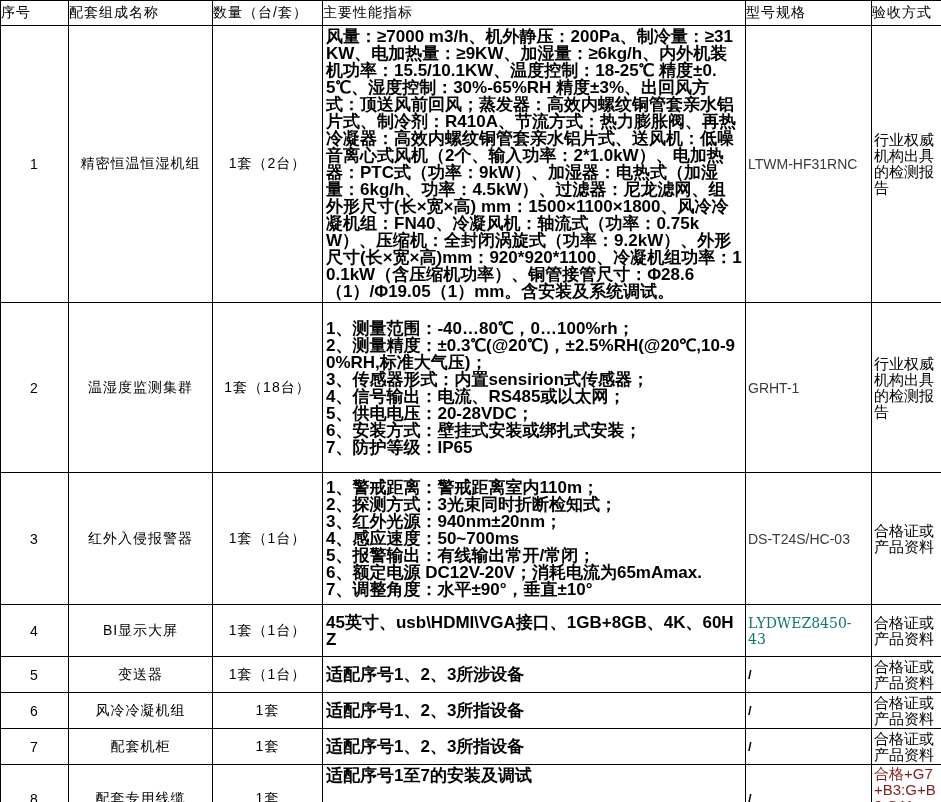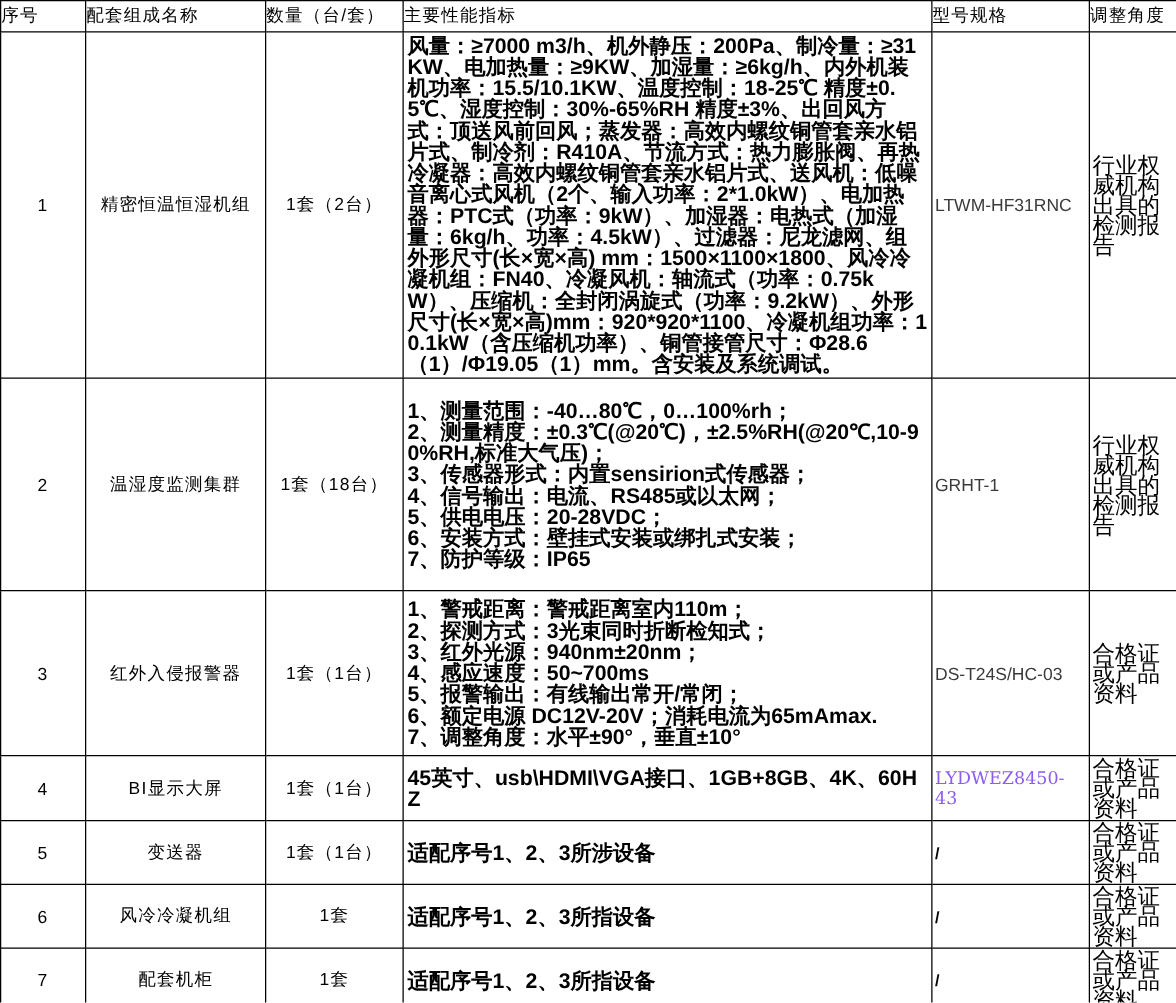--- a/index.html
+++ b/index.html
@@ -11,24 +11,24 @@
   tr.head td{height:24px;text-align:left;font-size:14px;letter-spacing:1px;}
   
   td.c{text-align:center;font-size:14px;letter-spacing:1px;}
   
   td.specs{font-weight:bold;text-align:left;font-size:17px;line-height:17px;
            padding:2px 3px;white-space:pre-wrap;word-break:break-all;}
   td.specs.top{vertical-align:top;}
   
   td.model{font-size:14px;color:#3a3a3a;text-align:left;padding:0 2px;
            font-family:"Liberation Sans",sans-serif;}
-  td.model.serif{font-family:"DejaVu Serif",serif;color:#8b5cf6;}
+  td.model.serif{font-family:"DejaVu Serif",serif;color:#0f766e;}
   td.model.slash{color:#000;font-weight:bold;font-size:13px;}
   
-  td.accept{font-size:18px;line-height:16px;text-align:left;padding:1px 2px;
+  td.accept{font-size:15px;line-height:16px;text-align:left;padding:1px 2px;
             word-break:break-all;}
   td.accept.sans{color:#7f1d1d;font-family:"Liberation Sans",sans-serif;
                  vertical-align:top;}
 </style>
 </head>
 <body>
 
 <table>
   <colgroup>
     <col style="width:68px">
@@ -39,21 +39,21 @@
       <col style="width:70px">
   </colgroup>
 
   <tbody>
       <tr class="head">
     <td>序号</td>
     <td>配套组成名称</td>
     <td>数量（台/套）</td>
     <td>主要性能指标</td>
     <td>型号规格</td>
-    <td>调整角度</td>
+    <td>验收方式</td>
   </tr>
 
   <tr style="height:244px">
     <td class="c">1</td>
     <td class="c">精密恒温恒湿机组</td>
     <td class="c">1套（2台）</td>
     <td class="specs">风量：≥7000 m3/h、机外静压：200Pa、制冷量：≥31KW、电加热量：≥9KW、加湿量：≥6kg/h、内外机装机功率：15.5/10.1KW、温度控制：18-25℃ 精度±0.5℃、湿度控制：30%-65%RH 精度±3%、出回风方式：顶送风前回风；蒸发器：高效内螺纹铜管套亲水铝片式、制冷剂：R410A、节流方式：热力膨胀阀、再热冷凝器：高效内螺纹铜管套亲水铝片式、送风机：低噪音离心式风机（2个、输入功率：2*1.0kW）、电加热器：PTC式（功率：9kW）、加湿器：电热式（加湿量：6kg/h、功率：4.5kW）、过滤器：尼龙滤网、组外形尺寸(长×宽×高) mm：1500×1100×1800、风冷冷凝机组：FN40、冷凝风机：轴流式（功率：0.75kW）、压缩机：全封闭涡旋式（功率：9.2kW）、外形尺寸(长×宽×高)mm：920*920*1100、冷凝机组功率：10.1kW（含压缩机功率）、铜管接管尺寸：Φ28.6（1）/Φ19.05（1）mm。含安装及系统调试。</td>
     <td class="model">LTWM-HF31RNC</td>
     <td class="accept">行业权威机构出具的检测报告</td>
   </tr>

